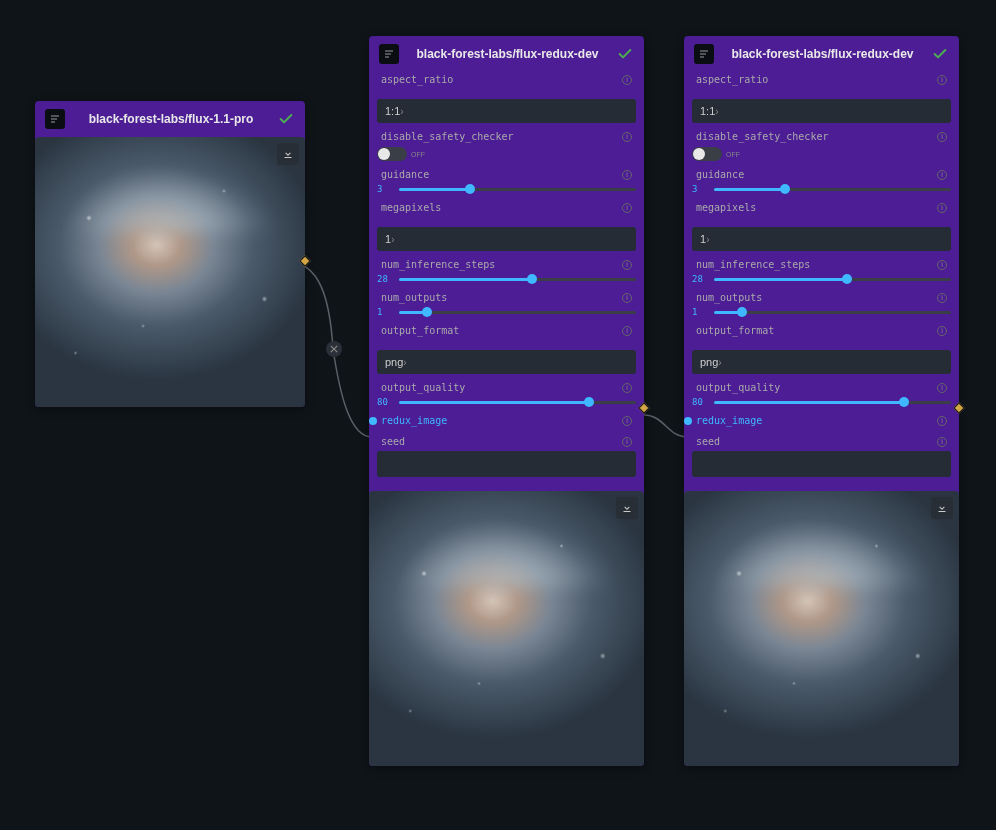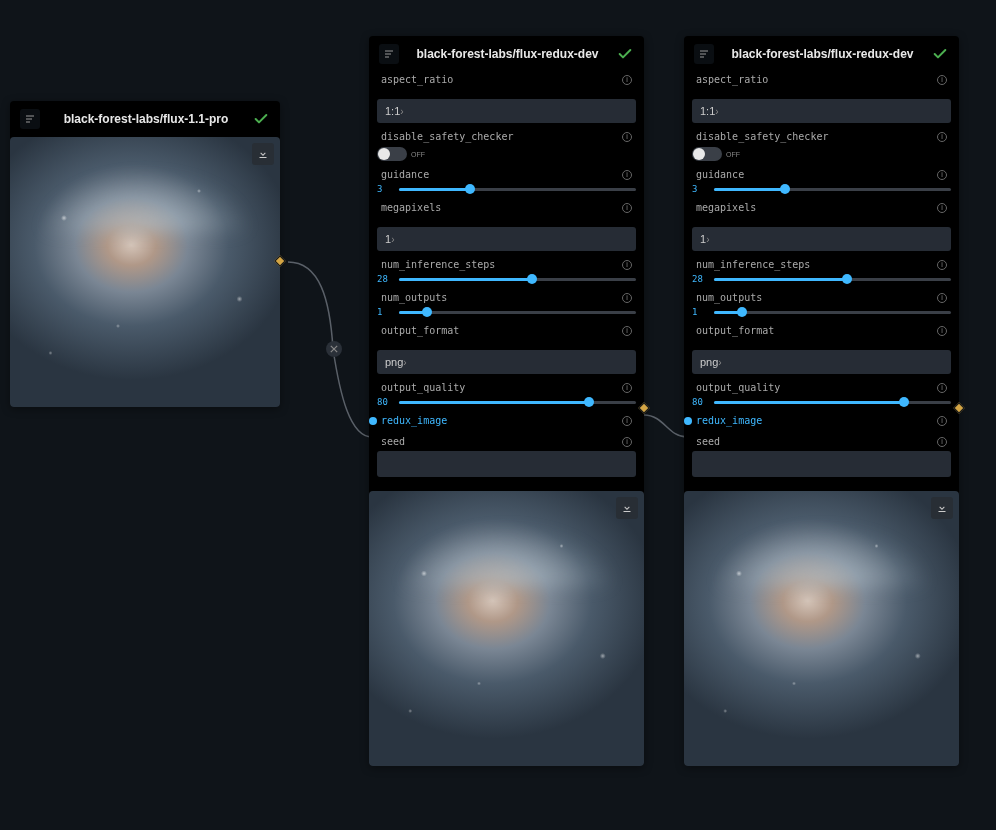--- a/index.html
+++ b/index.html
@@ -13,21 +13,21 @@
     position: relative;
     overflow: hidden;
   }
   .canvas {
     position: relative;
     width: 100%;
     height: 100%;
   }
   .node {
     position: absolute;
-    background: #000000;
+    background: #4c1d95;
     border-radius: 4px;
     box-shadow: 0 2px 8px rgba(0,0,0,0.4);
   }
   .node-header {
     display: flex;
     align-items: center;
     padding: 8px 10px;
     gap: 8px;
   }
   .node-logo {
@@ -270,21 +270,21 @@
 <body>
 
 <div class="canvas">
 
   <svg class="edges">
     <path d="M 288 262 C 320 262, 330 300, 333 349"></path>
     <path d="M 333 349 C 340 395, 350 437, 372 437"></path>
     <path d="M 644 415 C 664 415, 668 437, 687 437"></path>
   </svg>
 
-  <div class="node" style="left:10px; top:101px; width:270px;">
+  <div class="node" style="left:35px; top:101px; width:270px;">
     <div class="node-header">
       <div class="node-logo">
         <svg width="12" height="12" viewBox="0 0 24 24" fill="none" stroke="#999" stroke-width="2">
             <path d="M4 6h16M4 12h12M4 18h8"></path>
           </svg>
       </div>
       <div class="node-title">black-forest-labs/flux-1.1-pro</div>
       <div class="node-check">
         <svg width="16" height="16" viewBox="0 0 24 24" fill="none" stroke-width="3" stroke-linecap="round" stroke-linejoin="round">
             <polyline points="20 6 9 17 4 12"></polyline>

